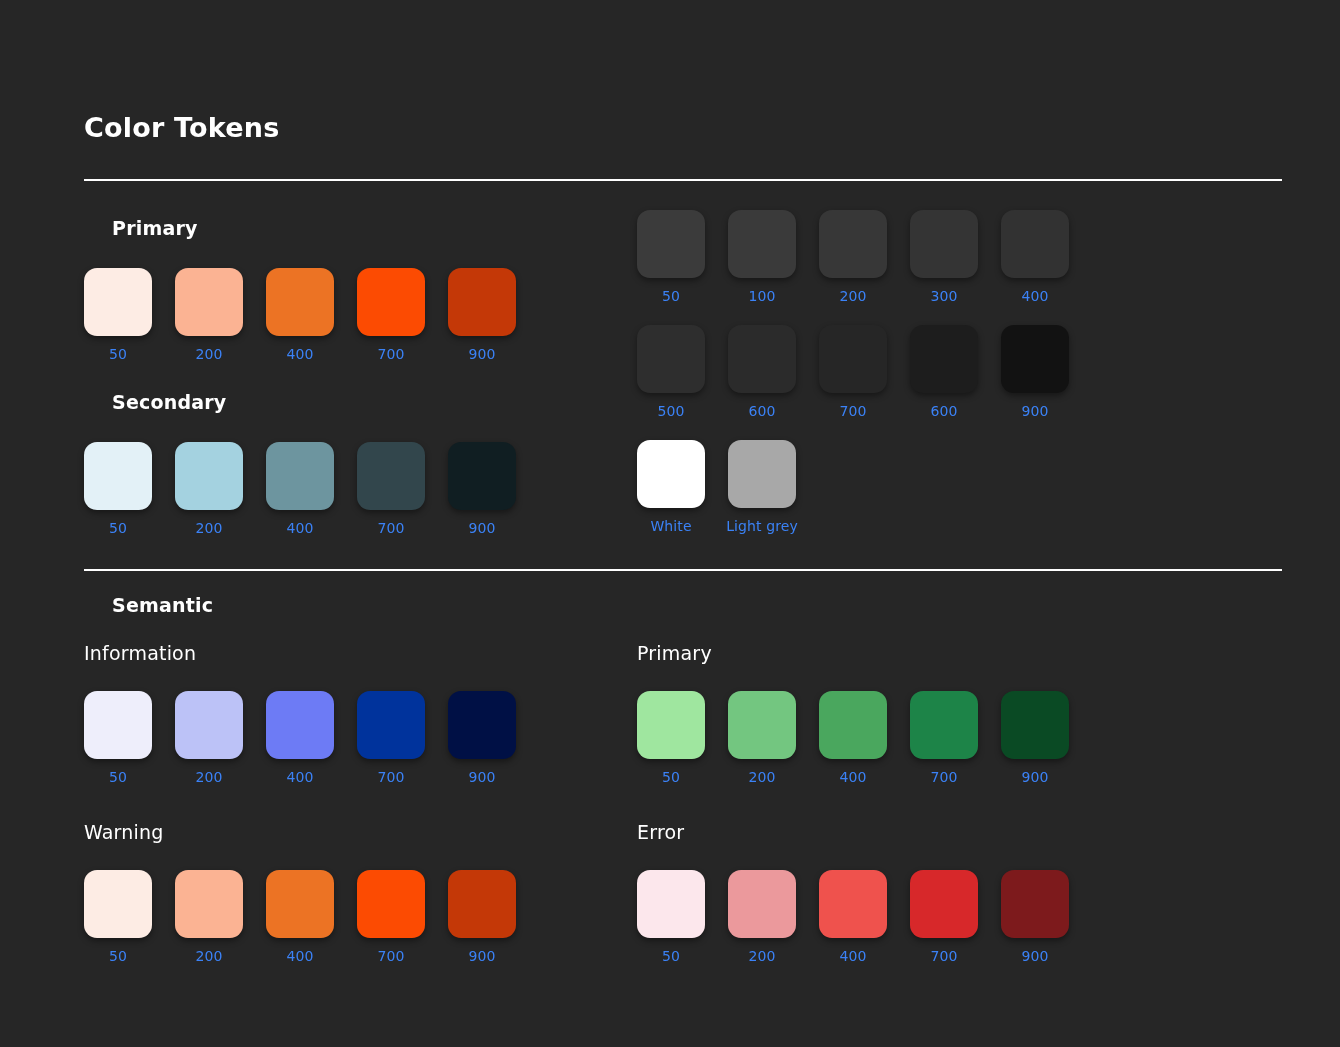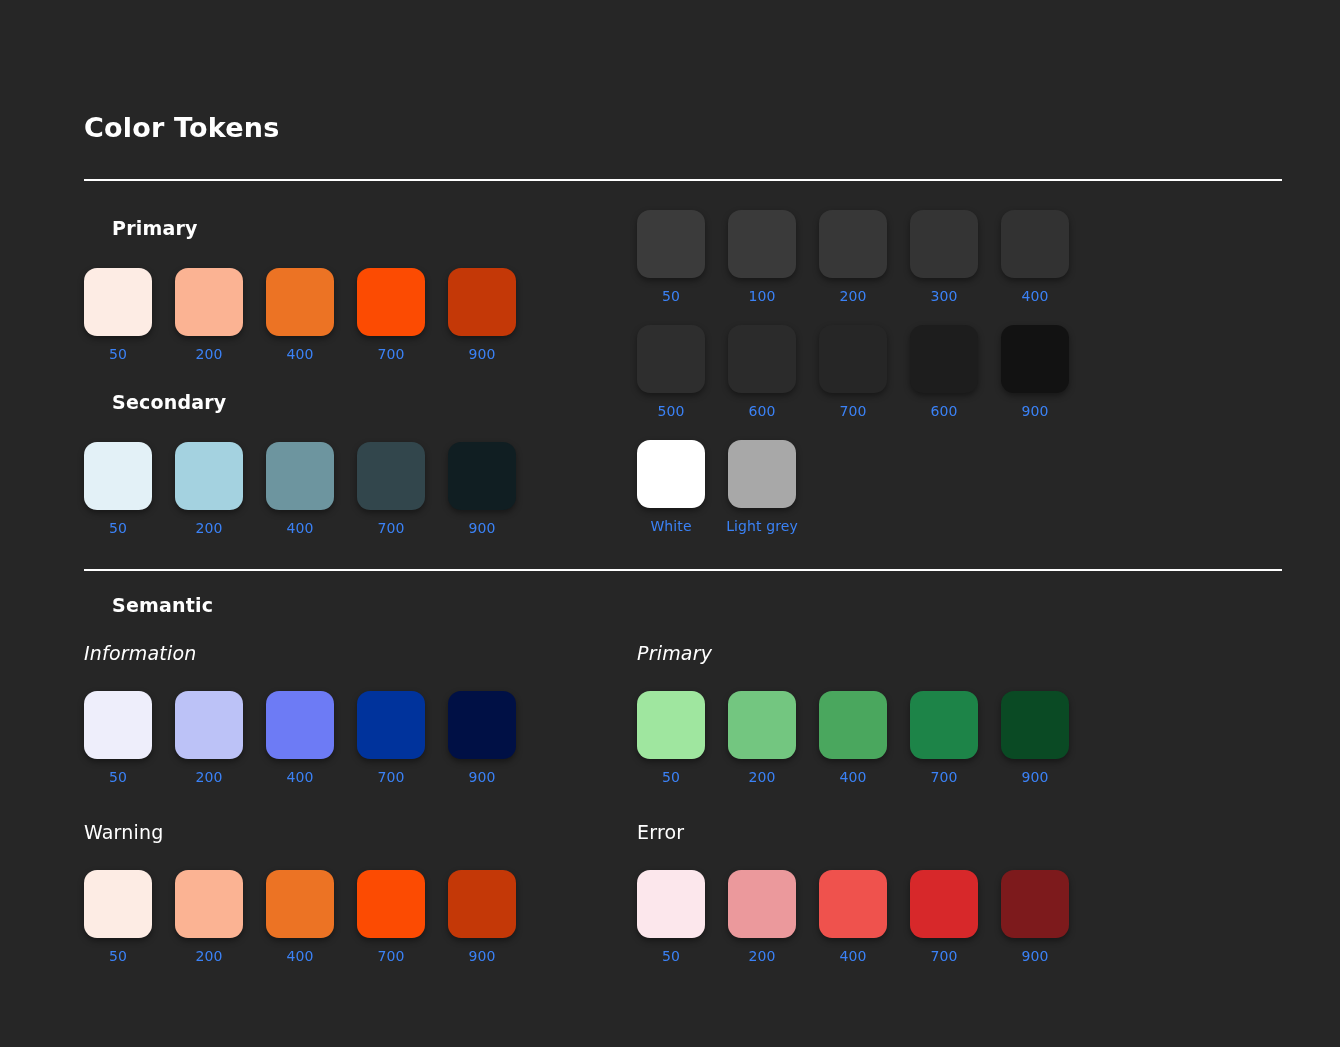--- a/index.html
+++ b/index.html
@@ -92,21 +92,21 @@
   .mt-primary-row     { margin-top: 29px; }
   .mt-secondary-title { margin-top: 29px; }
   .mt-secondary-row   { margin-top: 29px; }
 
   .mt-neutral-title   { margin-top: 36px; }
   .mt-neutral-row     { margin-top: 29px; }
   .mt-neutral-row2    { margin-top: 21px; }
   .mt-neutral-row3    { margin-top: 21px; }
 
   .mt-sem-title       { margin-top: 23px; }
-  .mt-sem-sub         { margin-top: 26px; font-style: italic; }
+  .mt-sem-sub         { margin-top: 26px; }
   .mt-sem-row         { margin-top: 27px; }
   .mt-sem-sub2        { margin-top: 36px; }
 
   .semantic-cols {
     display: flex;
     gap: 0;
   }
 </style>
 </head>
 <body>

